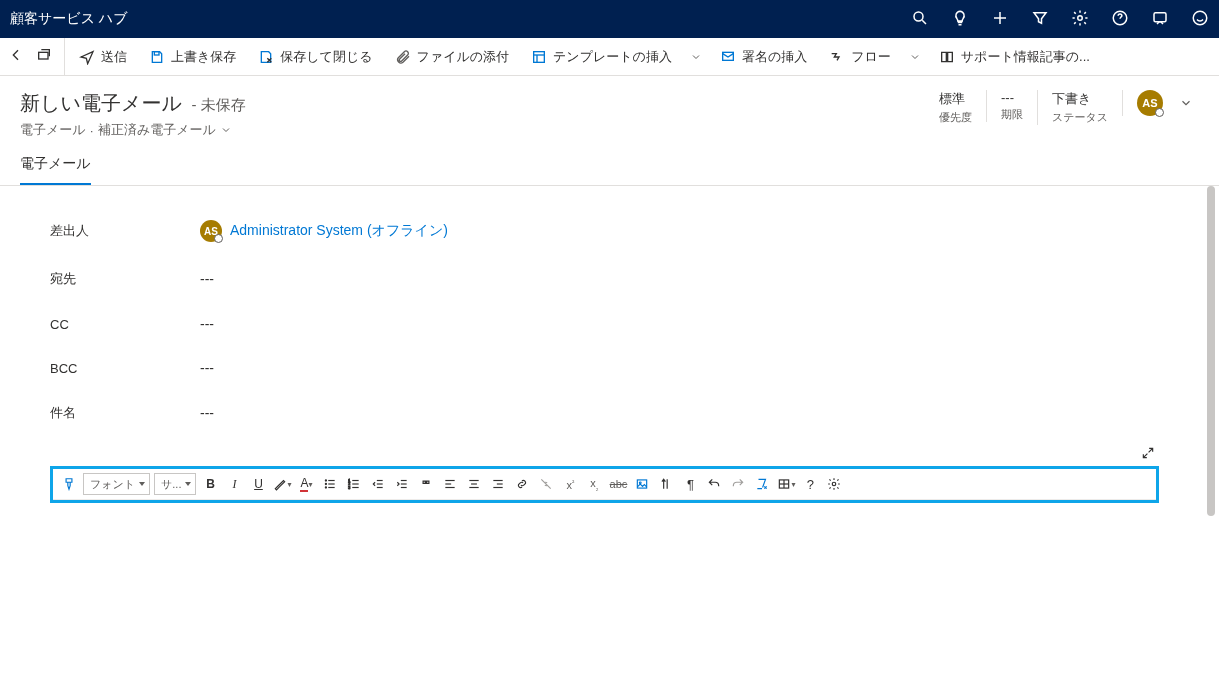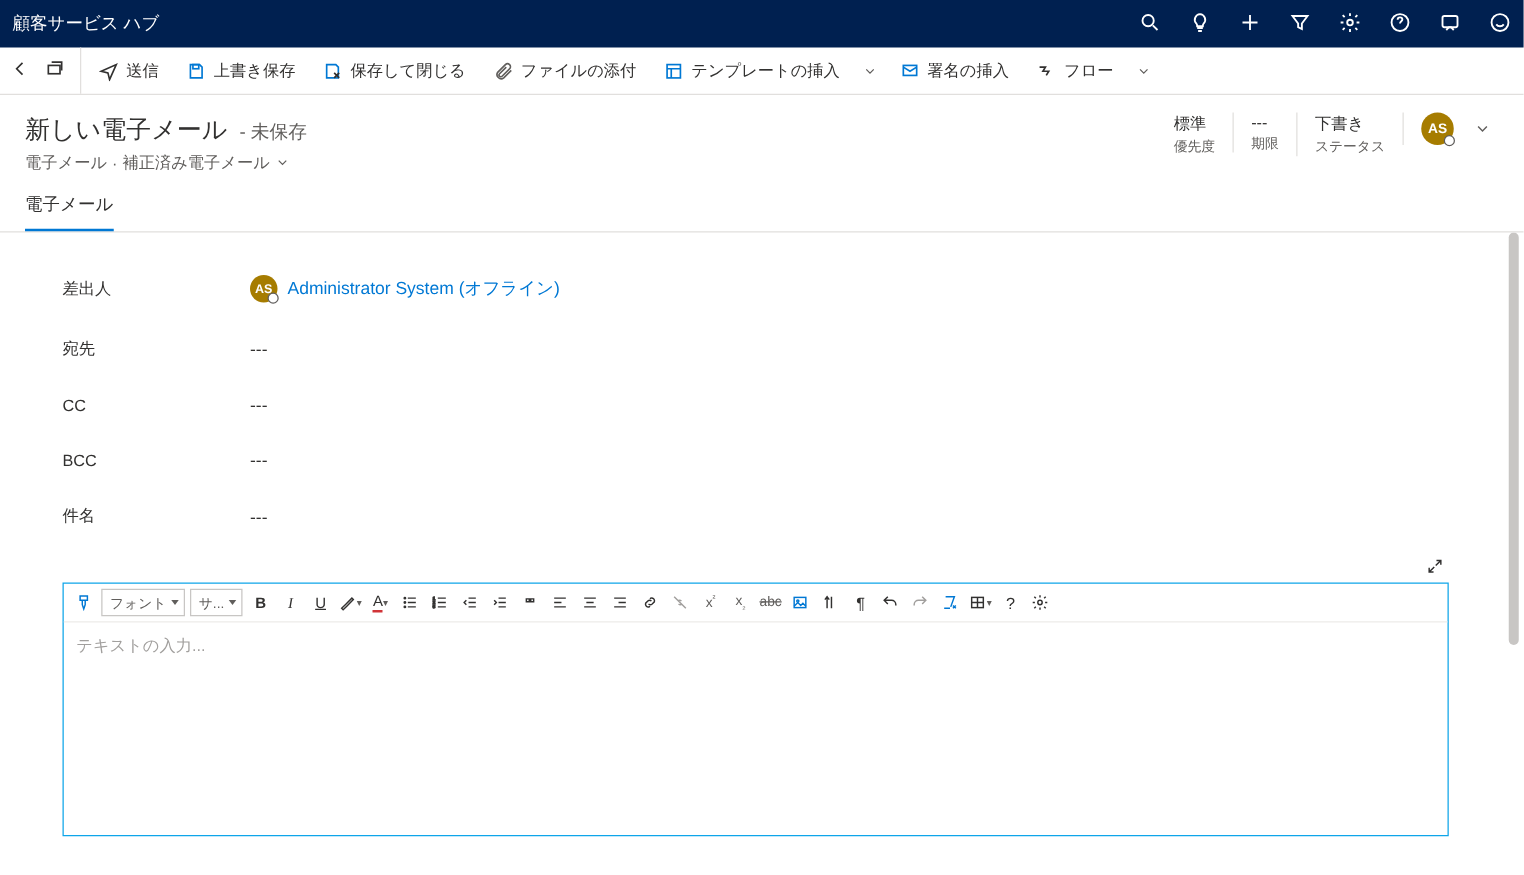--- a/index.html
+++ b/index.html
@@ -51,21 +51,21 @@
   .field-label { width:150px; font-size:13px; color:#323130; }
   .field-val { font-size:14px; color:#323130; }
   .from-val { display:flex; align-items:center; gap:8px; }
   .from-val .avatar { width:22px; height:22px; font-size:10px; }
   .from-link { color:#0078d4; font-size:14px; }
 
   .expand-btn { display:flex; justify-content:flex-end; padding: 0 48px 6px 0; }
   .expand-btn svg { width:14px; height:14px; stroke:#323130; }
 
   
-  .editor { margin:0 44px 0 34px; border:1px solid #0ea5e9; background:#fff;}
+  .editor { margin:0 44px 0 34px; border:3px solid #0ea5e9; background:#fff;}
   .editor-tb { display:flex; align-items:center; gap:4px; padding:4px 6px; border-bottom:1px solid #edebe9; flex-wrap:nowrap; }
   .tb-btn { width:20px; height:20px; display:flex; align-items:center; justify-content:center; color:#605e5c; font-size:12px; cursor:pointer; }
   .tb-btn svg { width:14px; height:14px; }
   .tb-select { height:22px; border:1px solid #c8c6c4; font-size:11px; padding:0 14px 0 6px; background:#fff; color:#605e5c; position:relative; display:flex; align-items:center; cursor:pointer; min-width:54px; }
   .tb-select::after { content:""; position:absolute; right:4px; top:50%; width:0; height:0; border-left:3px solid transparent; border-right:3px solid transparent; border-top:4px solid #605e5c; transform:translateY(-50%); }
   .editor-body { min-height:170px; padding:10px 10px; font-size:13px; color:#a19f9d; }
 
 </style>
 </head>
 <body>
@@ -166,20 +166,26 @@
     <svg viewBox="0 0 24 24" fill="none" stroke="#323130" stroke-width="2">
         <path d="M4 7h7l-3 5h7l-3 5"></path>
       </svg>
     <span>フロー</span>
   </div>
   <div class="cmd-chevron">
       <svg viewBox="0 0 24 24" fill="none" stroke-width="2">
         <path d="M6 9l6 6 6-6"></path>
       </svg>
     </div>
+  <div class="cmd-item">
+    <svg viewBox="0 0 24 24" fill="none" stroke="#323130" stroke-width="2">
+        <path d="M4 5h7v14H4zM13 5h7v14h-7z"></path>
+      </svg>
+    <span>サポート情報記事の...</span>
+  </div>
 </div>
 
 <div class="header">
   <div class="header-left">
     <div>
       <span class="title">新しい電子メール</span>
       <span class="unsaved">- 未保存</span>
     </div>
     <div class="breadcrumb">
       <span>電子メール</span>
@@ -407,15 +413,14 @@
       <div class="tb-btn">
           <span style="font-size:13px;color:#323130">?</span>
         </div>
       <div class="tb-btn">
           <svg viewBox="0 0 24 24" fill="none" stroke="#323130" stroke-width="2">
             <circle cx="12" cy="12" r="3"></circle>
             <path d="M12 2v3M12 19v3M4.2 4.2l2.1 2.1M17.7 17.7l2.1 2.1M2 12h3M19 12h3M4.2 19.8l2.1-2.1M17.7 6.3l2.1-2.1"></path>
           </svg>
         </div>
     </div>
-    <div class="editor-body">テキストの入力...</div>
   </div>
 </div>
 
 </body></html>

